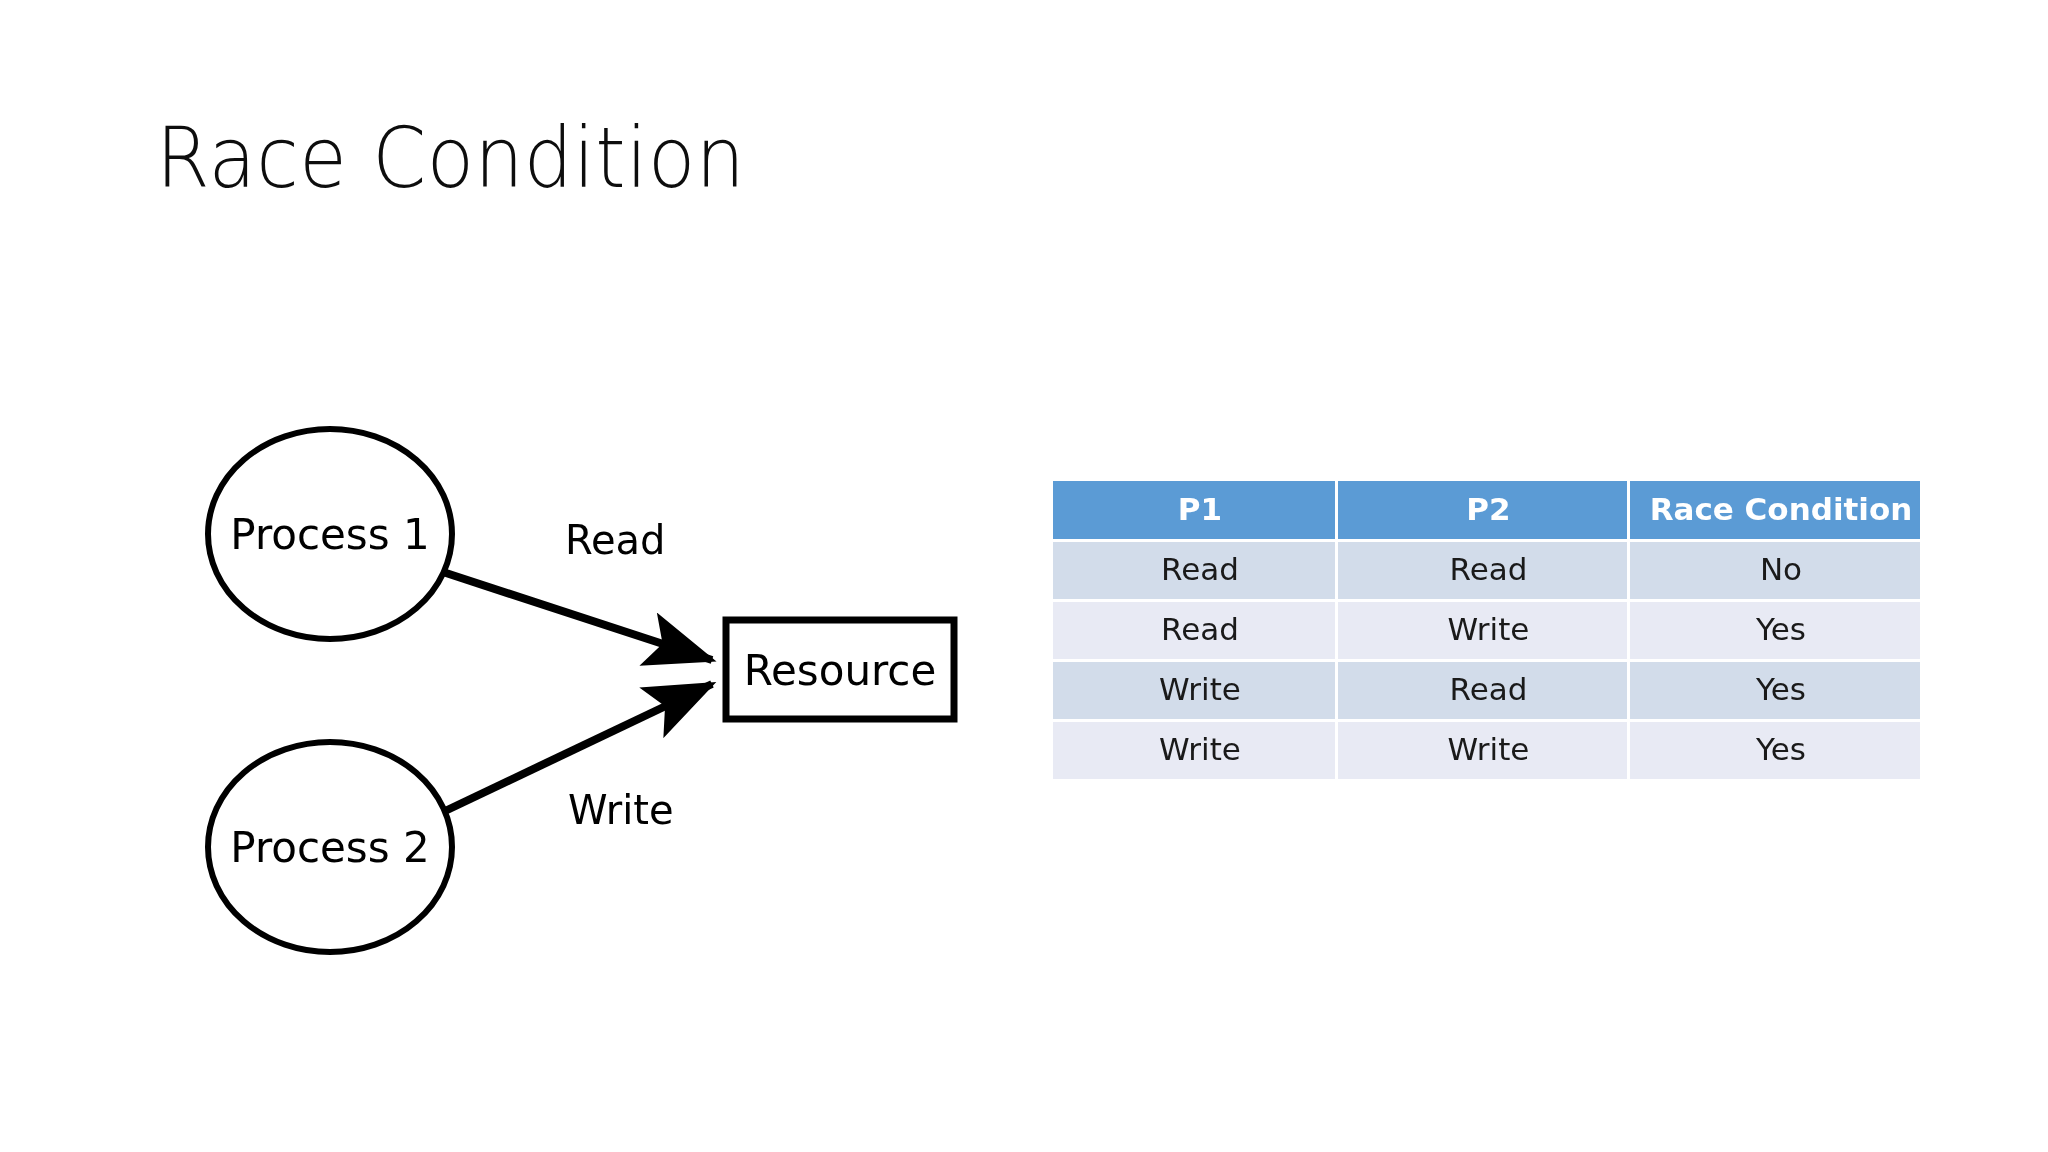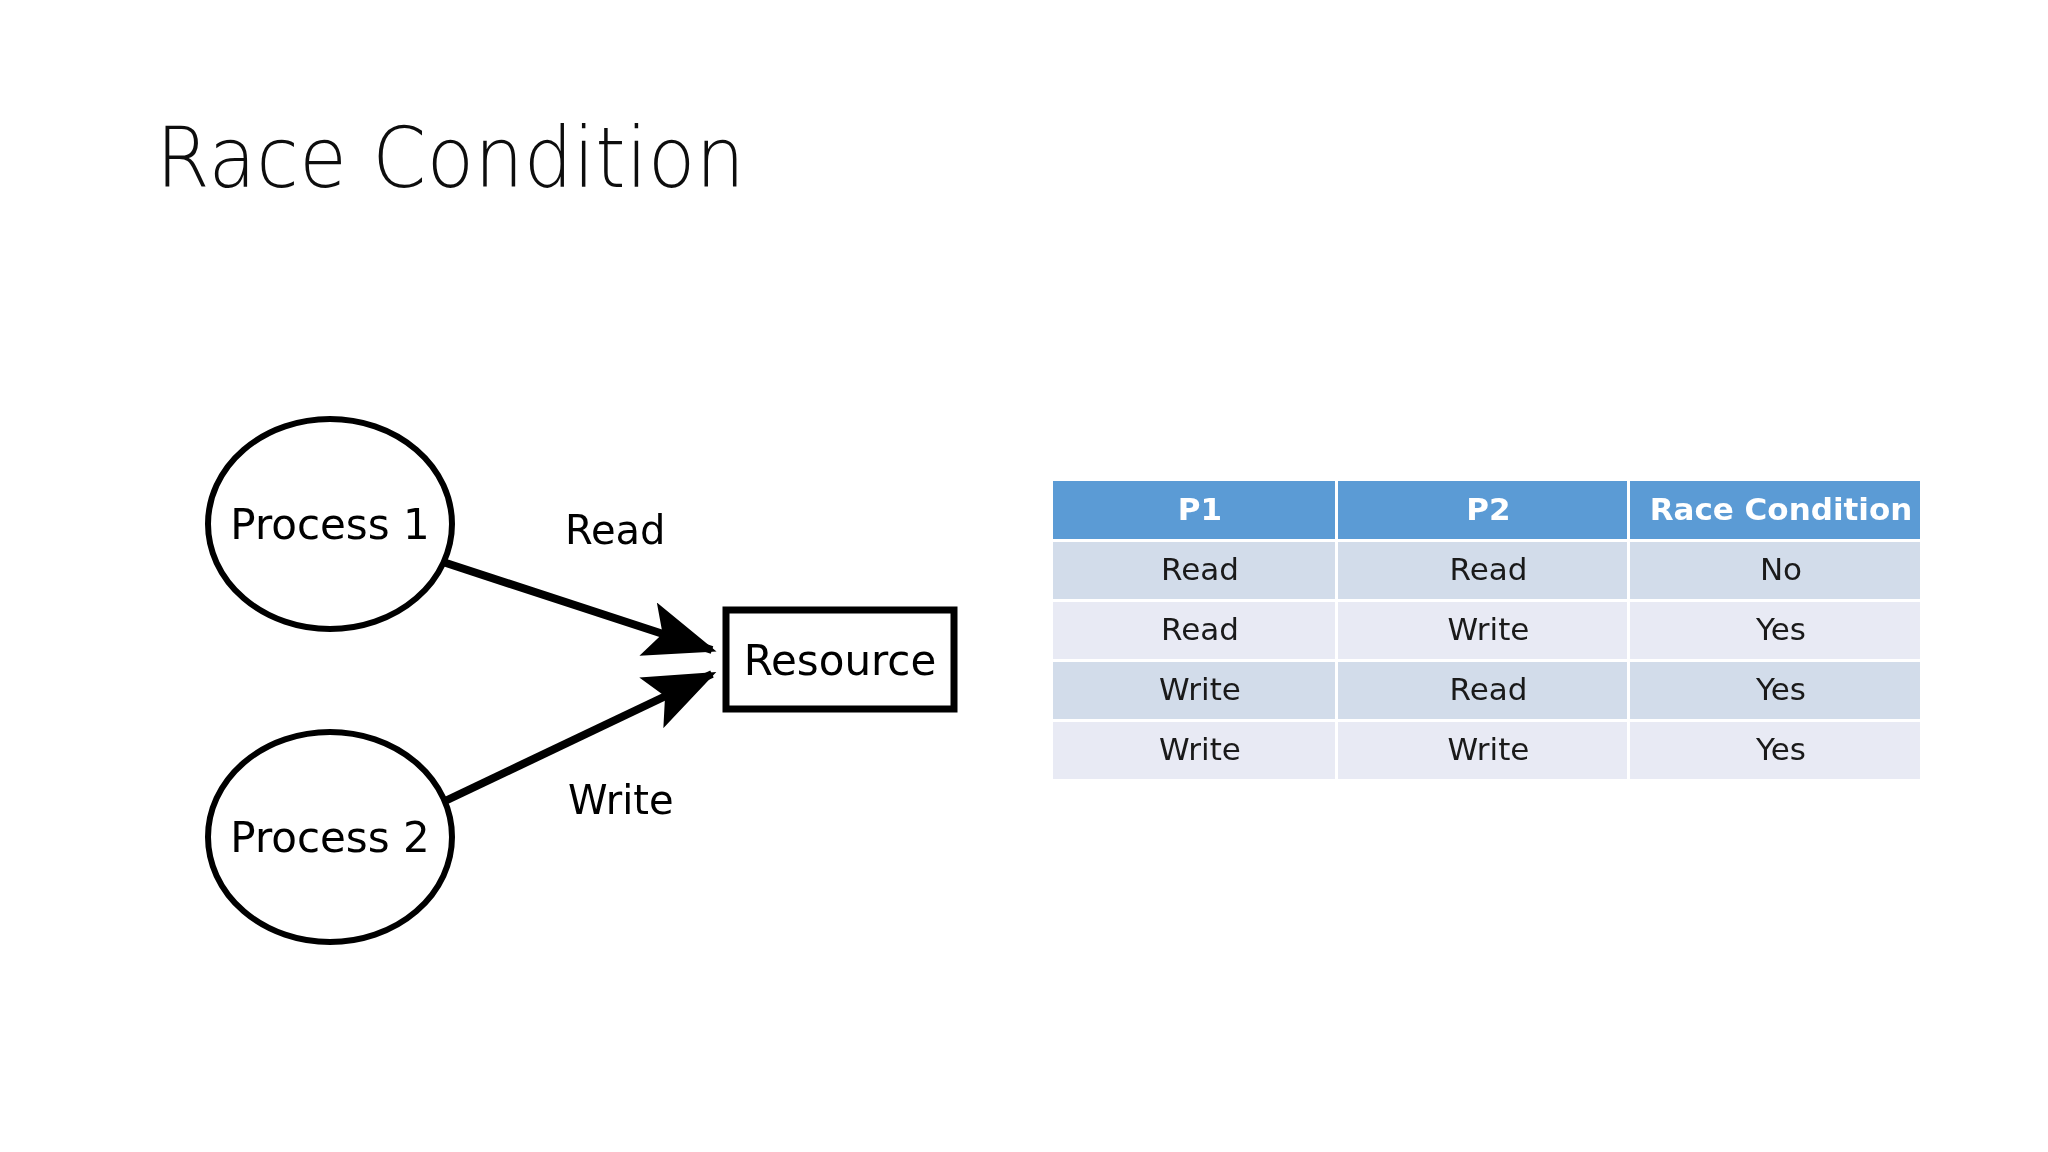--- a/index.html
+++ b/index.html
@@ -32,21 +32,21 @@
     letter-spacing: 0.5px;
     white-space: nowrap;
     transform: scaleX(0.92);
     transform-origin: left top;
   }
 
   
   #diagram {
     position: absolute;
     left: 0px;
-    top: 2px;
+    top: 12px;
     width: 1040px;
     height: 881px;
   }
   #diagram svg {
     display: block;
   }
   .node-label {
     font-family: "DejaVu Sans", sans-serif;
     font-weight: 400;
     fill: #000000;

